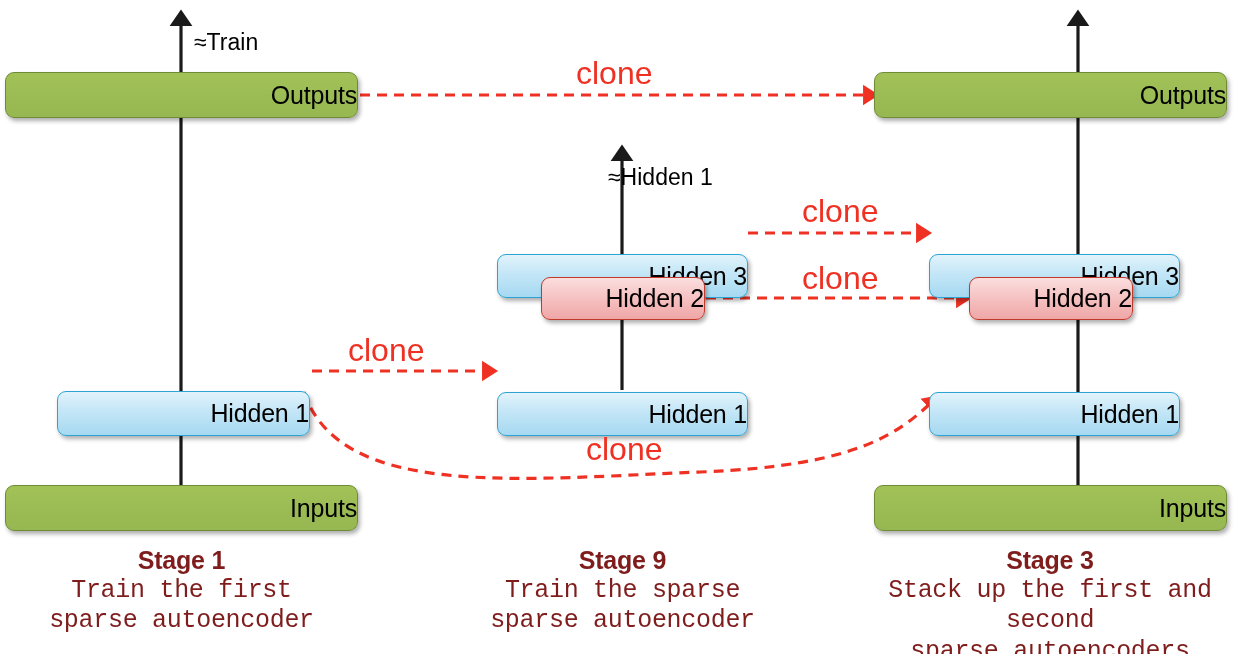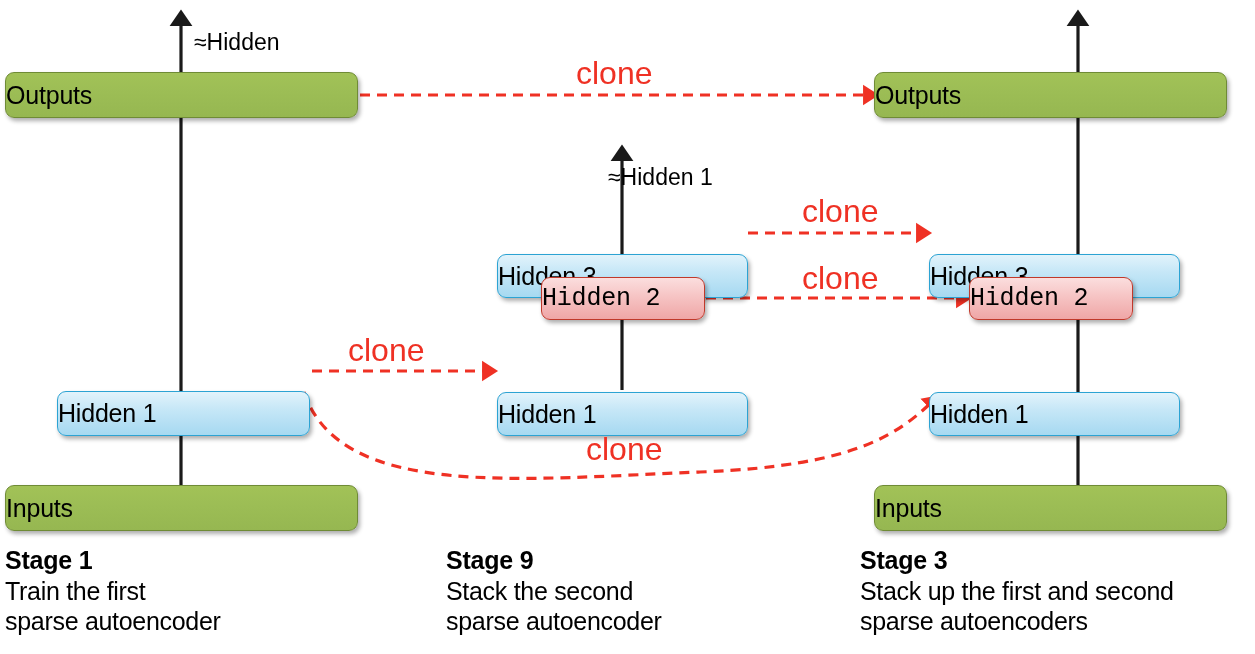--- a/index.html
+++ b/index.html
@@ -26,21 +26,21 @@
     height: 654px;
     pointer-events: none;
   }
 
   
   .node {
     position: absolute;
     box-sizing: border-box;
     display: flex;
     align-items: center;
-    justify-content: flex-start;
+    justify-content: flex-end;
     border-radius: 9px;
     font-size: 25px;
     line-height: 1;
     color: #000000;
     letter-spacing: -0.2px;
     white-space: nowrap;
     box-shadow: 2px 3px 4px rgba(0,0,0,0.32);
     z-index: 3;
   }
   .node.green {
@@ -48,21 +48,20 @@
     border: 1.6px solid #6f8b36;
   }
   .node.blue {
     background: linear-gradient(to bottom, #e2f3fb 0%, #c6e7f7 40%, #a6d9f1 100%);
     border: 1.6px solid #2ca3d3;
     margin-top: 43px;
   }
   .node.pink {
     background: linear-gradient(to bottom, #fbdede 0%, #f6c4c4 45%, #efa6a6 100%);
     border: 1.6px solid #c0392b;
-    font-family: Liberation Mono, monospace;
   }
 
   
   .ann {
     position: absolute;
     white-space: nowrap;
     line-height: 1;
     z-index: 4;
   }
   .approx-label {
@@ -70,36 +69,38 @@
     color: #000000;
   }
   .clone-label {
     font-size: 32px;
     color: #ef3124;
   }
 
   
   .stage-caption {
     position: absolute;
-    color: #000000;
+    text-align: center;
+    color: #7f1d1d;
     z-index: 4;
   }
   .stage-caption .stage-title {
     display: block;
     font-size: 25px;
     font-weight: bold;
     line-height: 1.18;
     letter-spacing: -0.2px;
   }
   .stage-caption .stage-sub {
     display: block;
     font-size: 25px;
     font-weight: normal;
     line-height: 1.22;
     letter-spacing: -0.3px;
+    font-family: Liberation Mono, monospace;
   }
 </style>
 </head>
 <body>
 
 <div id="canvas">
 
   <svg id="edges" viewBox="0 0 1255 654" xmlns="http://www.w3.org/2000/svg">
     <defs>
       <marker id="blackHead" markerWidth="8" markerHeight="8" refX="3.2" refY="4" orient="auto" markerUnits="strokeWidth">
@@ -148,21 +149,21 @@
   </div>
 
   <div class="node blue" style="left:57px; top:348px; width:253px; height:45px;">
     <span>Hidden 1</span>
   </div>
 
   <div class="node green" style="left:5px; top:485px; width:353px; height:46px;">
     <span>Inputs</span>
   </div>
 
-  <div class="ann approx-label" style="left:194px; top:31px;">≈Hidden</div>
+  <div class="ann approx-label" style="left:194px; top:31px;">≈Train</div>
 
   <div class="node blue" style="left:497px; top:211px; width:251px; height:44px;">
     <span>Hidden 3</span>
   </div>
 
   <div class="node pink" style="left:541px; top:277px; width:164px; height:43px;">
     <span>Hidden 2</span>
   </div>
 
   <div class="node blue" style="left:497px; top:349px; width:251px; height:44px;">
@@ -202,21 +203,21 @@
   <div class="ann clone-label" style="left:586px; top:433px;">clone</div>
 
   <div class="stage-caption" style="left:5px; top:546px; width:353px;">
     <span class="stage-title">Stage 1</span>
     <span class="stage-sub">Train the first</span>
     <span class="stage-sub">sparse autoencoder</span>
   </div>
 
   <div class="stage-caption" style="left:446px; top:546px; width:353px;">
     <span class="stage-title">Stage 9</span>
-    <span class="stage-sub">Stack the second</span>
+    <span class="stage-sub">Train the sparse</span>
     <span class="stage-sub">sparse autoencoder</span>
   </div>
 
   <div class="stage-caption" style="left:860px; top:546px; width:380px;">
     <span class="stage-title">Stage 3</span>
     <span class="stage-sub">Stack up the first and second</span>
     <span class="stage-sub">sparse autoencoders</span>
   </div>
 
 </div>

